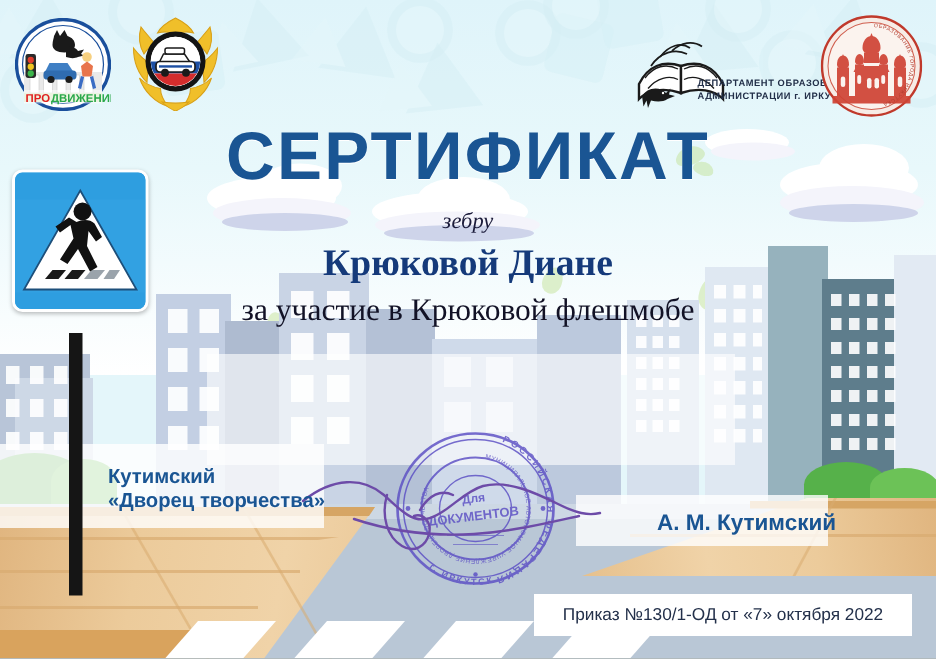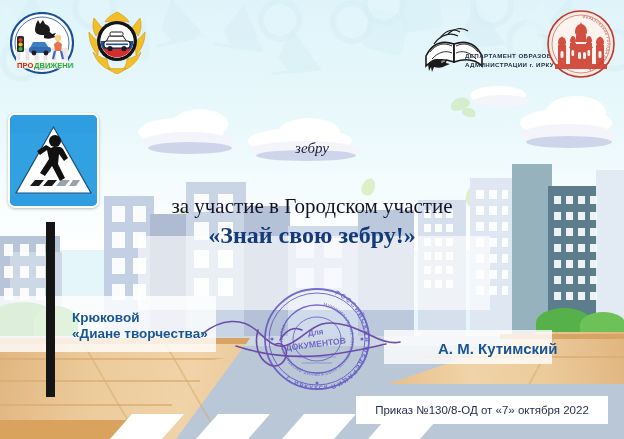--- a/index.html
+++ b/index.html
@@ -570,28 +570,29 @@
 
   <svg style="position:absolute;left:196px;top:300px;width:210px;height:80px;" viewBox="0 0 210 80">
     <g stroke="#6d4ba8" stroke-width="1.6" fill="none" stroke-linecap="round">
       <path d="M6 34 C26 18 46 18 60 30 C70 39 78 48 88 46 C102 43 112 28 126 24 C142 20 160 28 176 36 C188 42 196 44 204 42"></path>
       <path d="M62 30 C58 44 62 58 72 64 C80 69 88 64 90 56 C92 48 86 42 80 44"></path>
       <path d="M40 46 C58 52 86 58 120 56 C148 54 172 48 190 44"></path>
       <path d="M84 40 C90 30 98 26 106 30"></path>
     </g>
   </svg>
 
+  <div class="title">СЕРТИФИКАТ</div>
   <div class="vydan">зебру</div>
-  <div class="forwhat">за участие в Городском участие</div>
-  <div class="flashmob">«Знай свою зебру!»</div>
+  <div class="name">Крюковой Диане</div>
+  <div class="forwhat">за участие в Крюковой флешмобе</div>
 
   <div class="sigblock">
-    <div>Крюковой</div>
-    <div>«Диане творчества»</div>
+    <div>Кутимский</div>
+    <div>«Дворец творчества»</div>
   </div>
 
   <div class="signame">А. М. Кутимский</div>
 
   <div class="orderbox">
-    <span class="ordertext">Приказ №130/8-ОД от «7» октября 2022</span>
+    <span class="ordertext">Приказ №130/1-ОД от «7» октября 2022</span>
   </div>
 
 </div>
 
 </body></html>

